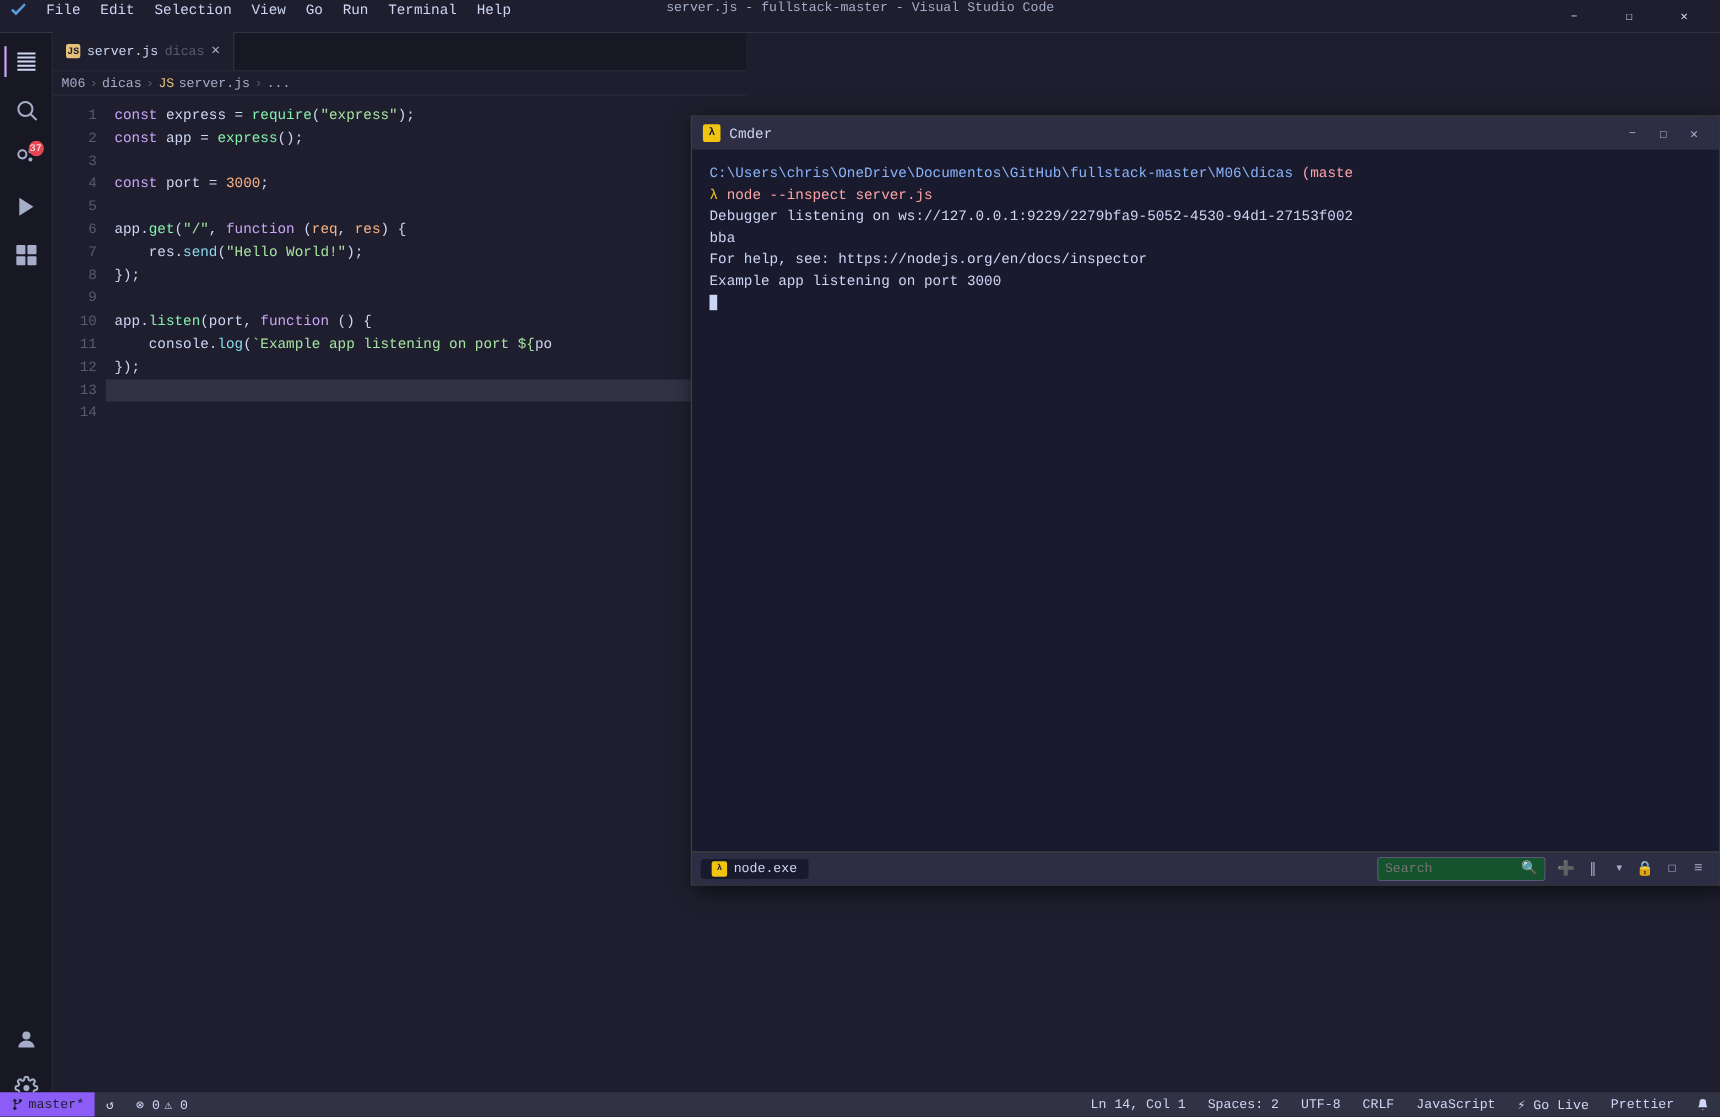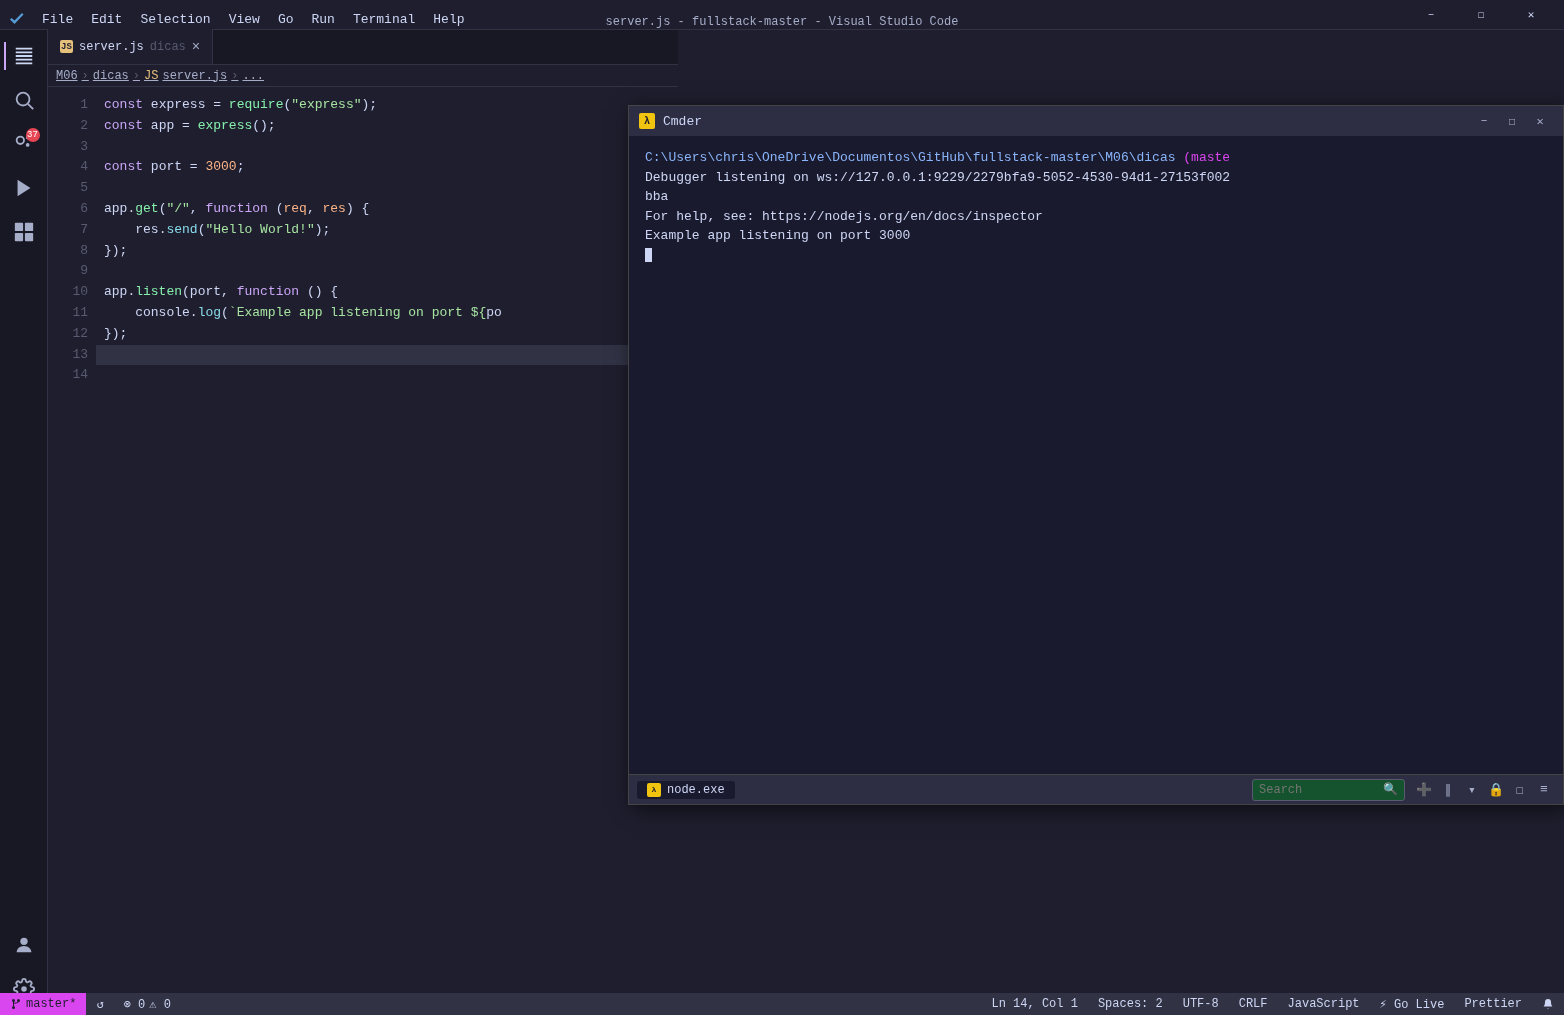--- a/index.html
+++ b/index.html
@@ -10,21 +10,21 @@
       font-family: 'Consolas', 'Courier New', monospace;
       background: #1e1e2e;
       color: #cdd6f4;
     }
 
     
     .titlebar {
       height: 30px;
       background: #1e1e2e;
       display: flex;
-      align-items: flex-end;
+      align-items: flex-start;
       justify-content: space-between;
       padding: 0 10px;
       border-bottom: 1px solid #313244;
     }
     .titlebar-left {
       display: flex;
       align-items: center;
       gap: 8px;
     }
     .menu-bar {
@@ -170,21 +170,20 @@
     .breadcrumb {
       height: 22px;
       background: #1e1e2e;
       display: flex;
       align-items: center;
       padding: 0 8px;
       font-size: 12px;
       color: #a6adc8;
       gap: 4px;
       border-bottom: 1px solid #313244;
-      text-decoration: underline;
     }
     .breadcrumb-sep { color: #585b70; }
 
     
     .code-editor {
       flex: 1;
       overflow: hidden;
       display: flex;
       background: #1e1e2e;
       font-size: 13px;
@@ -287,21 +286,21 @@
       padding: 12px 16px;
       font-size: 13px;
       line-height: 1.5;
       overflow: hidden;
       color: #cdd6f4;
       font-family: 'Consolas', 'Courier New', monospace;
     }
     .term-path { color: #89b4fa; }
     .term-branch { color: #a6e3a1; }
     .term-prompt { color: #f1c40f; }
-    .term-cmd { color: #d946ef; text-align: right; }
+    .term-cmd { color: #fca5a5; text-align: right; }
     .term-output { color: #cdd6f4; }
     .term-cursor {
       display: inline-block;
       width: 7px;
       height: 14px;
       background: #cdd6f4;
       vertical-align: middle;
       animation: blink 1s step-end infinite;
     }
     @keyframes blink { 50% { opacity: 0; } }
@@ -397,21 +396,21 @@
     }
     .status-item {
       padding: 0 10px;
       height: 100%;
       display: flex;
       align-items: center;
       gap: 4px;
       cursor: pointer;
       white-space: nowrap;
     }
-    .status-item.branch { background: #d946ef; color: #1e1e2e; }
+    .status-item.branch { background: #8b5cf6; color: #1e1e2e; }
     .status-right {
       margin-left: auto;
       display: flex;
       align-items: center;
       height: 100%;
     }
   </style>
 </head>
 <body>
 
@@ -556,20 +555,24 @@
         <div class="cmder-btn close-btn">✕</div>
       </div>
     </div>
 
     <div class="cmder-content">
       <div>
         <span class="term-path">C:\Users\chris\OneDrive\Documentos\GitHub\fullstack-master\M06\dicas</span>
         <span class="term-cmd"> (maste</span>
       </div>
       <div>
+        <span class="term-prompt">λ </span>
+        <span class="term-cmd">node --inspect server.js</span>
+      </div>
+      <div>
         <span class="term-output">Debugger listening on ws://127.0.0.1:9229/2279bfa9-5052-4530-94d1-27153f002</span>
       </div>
       <div>
         <span class="term-output">bba</span>
       </div>
       <div>
         <span class="term-output">For help, see: https://nodejs.org/en/docs/inspector</span>
       </div>
       <div>
         <span class="term-output">Example app listening on port 3000</span>

